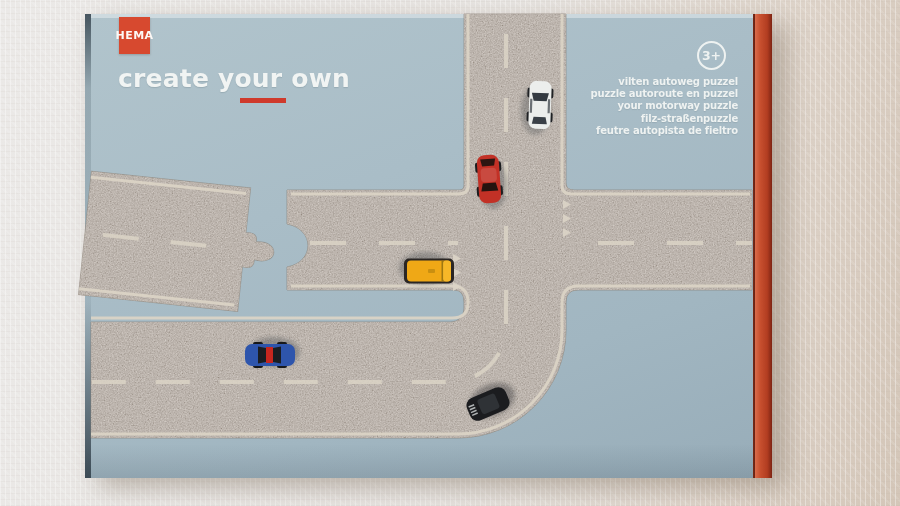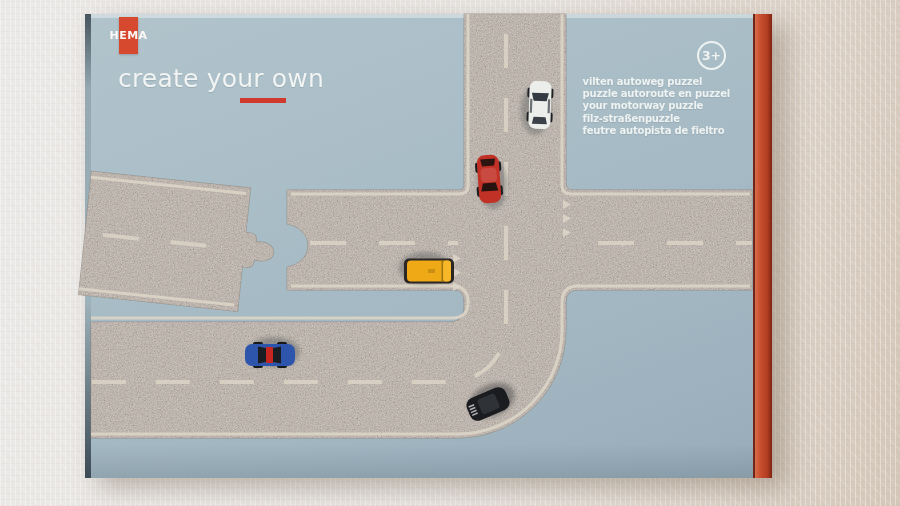--- a/index.html
+++ b/index.html
@@ -20,33 +20,33 @@
   .box-face::before{content:"";position:absolute;left:0;top:0;right:0;height:4px;
             background:rgba(255,255,255,.38);}
   .box-face::after{content:"";position:absolute;left:0;top:0;bottom:0;width:6px;
             background:linear-gradient(180deg,#46555f 0%,rgba(70,90,100,.25) 16%,rgba(70,90,100,.10) 62%,#3e4d57 100%);}
   .box-side-red{position:absolute;left:668px;top:0;width:19px;height:464px;
             background:linear-gradient(90deg,#da6c4c 0%,#c8502f 30%,#b23d21 72%,#7d2413 100%);
             border-left:2px solid rgba(70,35,22,.35);}
   .road-svg{position:absolute;left:0;top:0;width:900px;height:506px;pointer-events:none;}
   .bottom-shade{position:absolute;left:85px;top:444px;width:668px;height:34px;
             background:linear-gradient(180deg,rgba(50,65,78,0) 0%,rgba(50,65,78,.16) 100%);}
-  .hema-logo{position:absolute;left:119px;top:17px;width:19px;height:37px;background:#d7492f;
+  .hema-logo{position:absolute;left:119px;top:17px;width:31px;height:37px;background:#d7492f;
             display:flex;align-items:center;justify-content:center;
             color:#fdf8f5;font-size:11px;font-weight:bold;letter-spacing:.4px;
             box-shadow:0 1px 2px rgba(60,40,30,.25);}
-  .title1{position:absolute;left:118px;top:64px;font-size:25px;font-weight:normal;
+  .title1{position:absolute;left:118px;top:64px;font-size:25px;font-weight:bold;
             color:#f1f4f3;letter-spacing:.2px;text-shadow:0 1px 1px rgba(90,110,120,.25);}
   .red-divider{position:absolute;left:240px;top:98px;width:46px;height:5px;background:#cf3a2c;}
   .title2{position:absolute;left:184px;top:104px;font-size:28px;font-weight:bold;
             color:#f1f4f3;letter-spacing:.3px;text-shadow:0 1px 1px rgba(90,110,120,.25);}
   .age-badge{position:absolute;left:697px;top:41px;width:29px;height:29px;border:2px solid #eef2f1;
             border-radius:50%;display:flex;align-items:center;justify-content:center;
             color:#eef2f1;font-size:12.5px;font-weight:bold;}
-  .langs{position:absolute;right:170px;top:76px;color:#eef2f1;
+  .langs{position:absolute;right:162px;top:76px;text-align:right;color:#eef2f1;
             font-size:10px;line-height:12.2px;letter-spacing:-.2px;font-weight:bold;
             text-shadow:0 1px 1px rgba(90,110,120,.2);}
   .langs span{display:block;}
 </style>
 </head>
 <body>
 
 <div class="scene">
   <div class="weave"></div>
 

